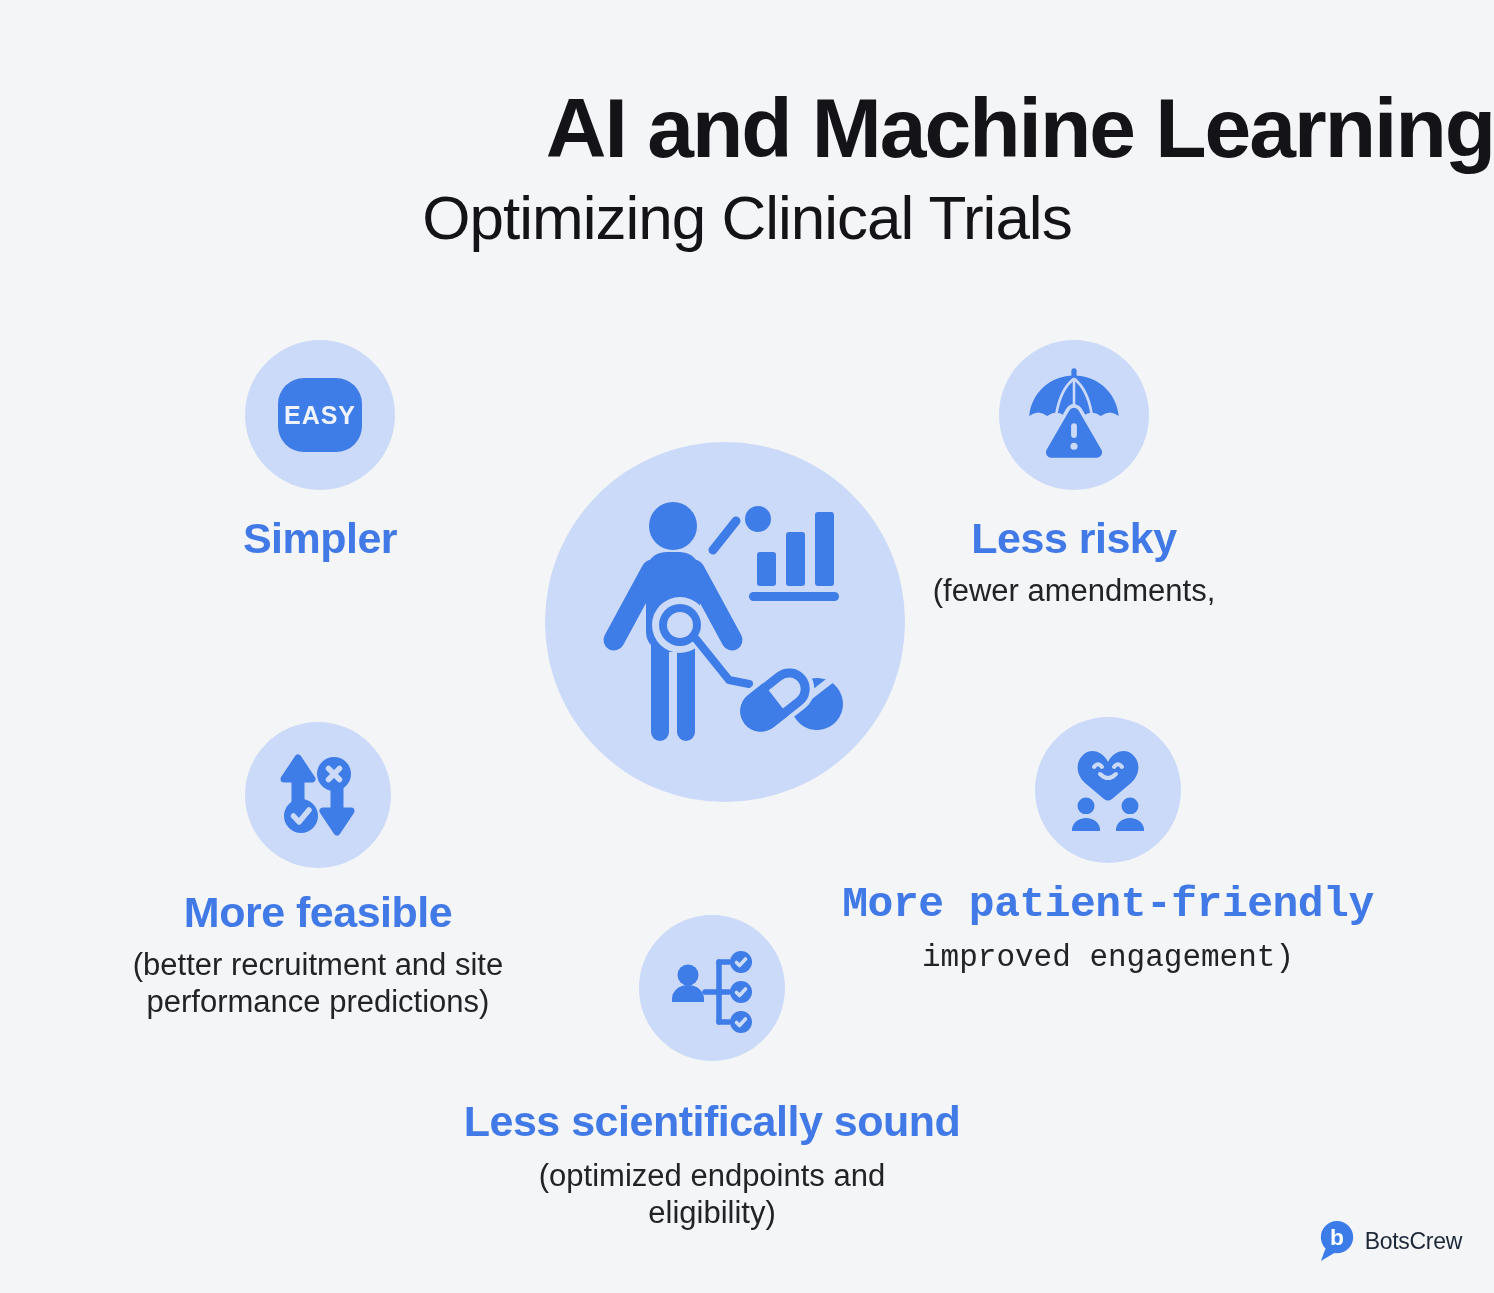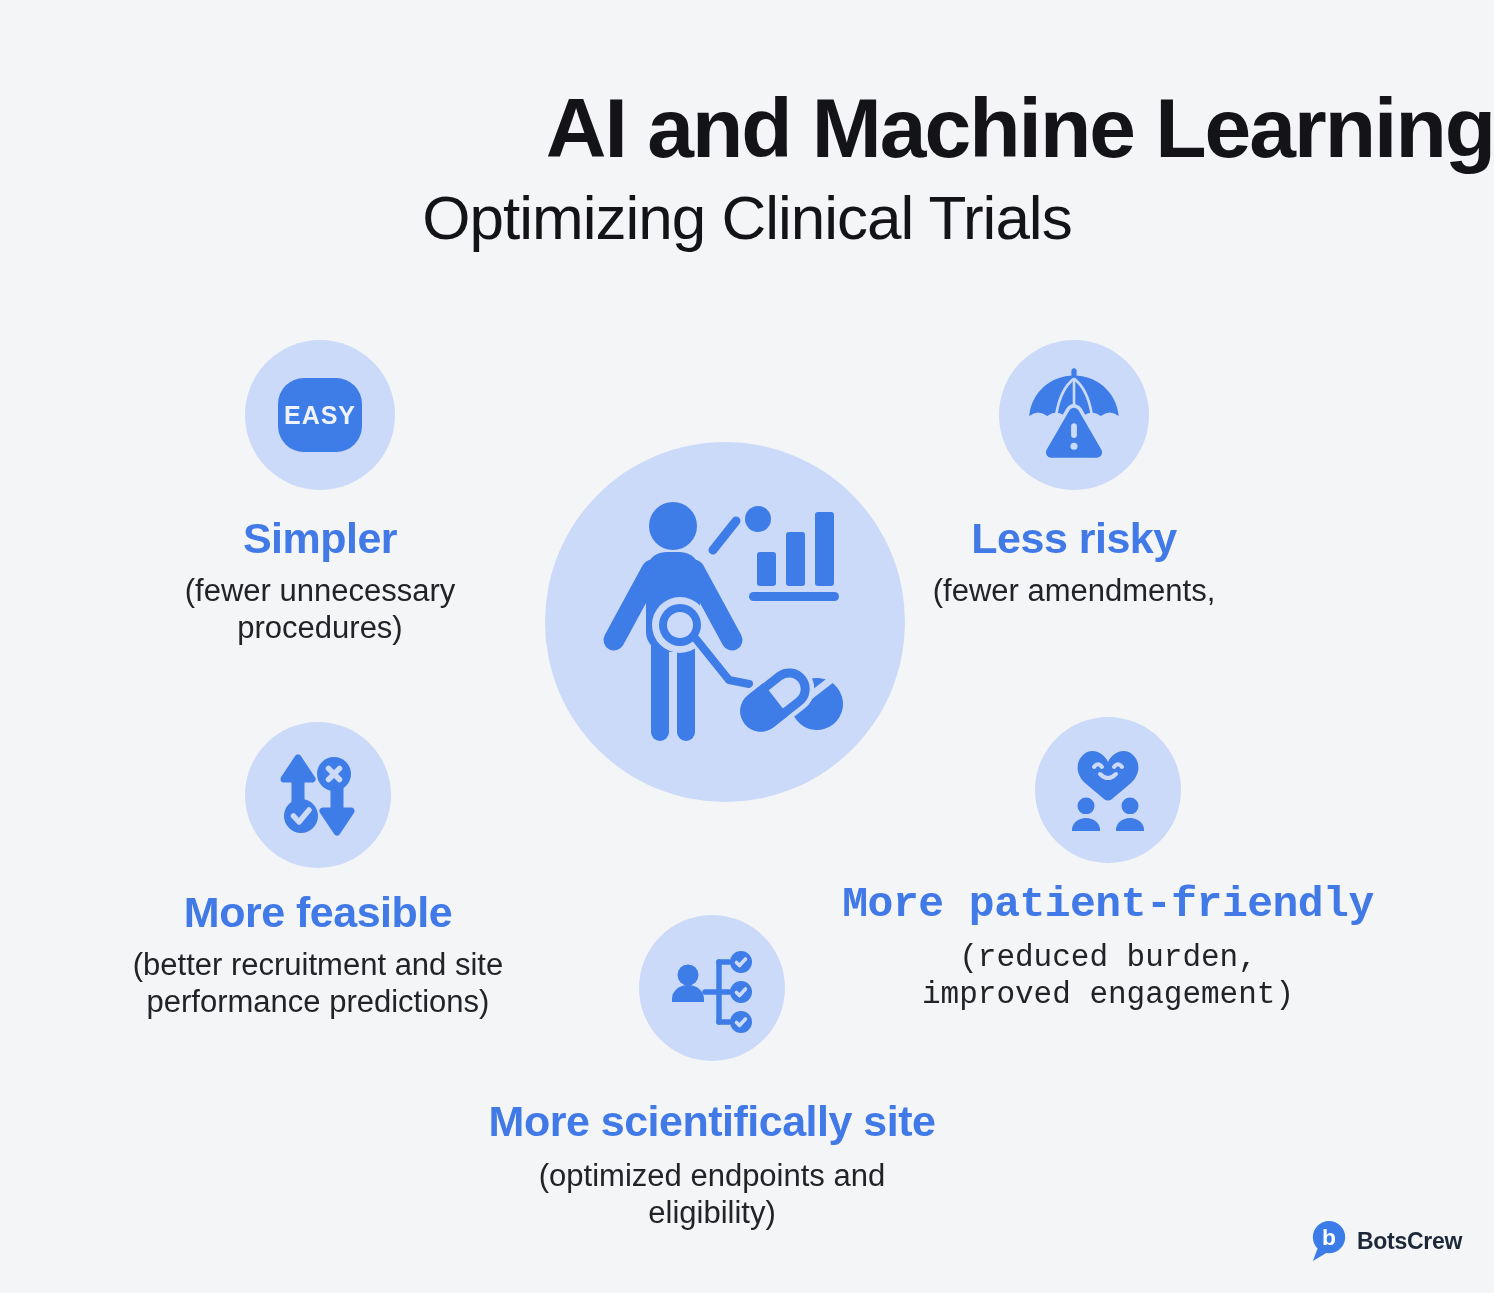--- a/index.html
+++ b/index.html
@@ -67,21 +67,21 @@
   .center-circle{
     position:absolute;left:545px;top:442px;
     width:360px;height:360px;border-radius:50%;
     background:var(--circle);
   }
   .logo{
     position:absolute;right:32px;top:1220px;
     display:flex;align-items:center;gap:9px;
   }
   .logo .brand{
-    font-size:23px;font-weight:700;color:var(--navy);letter-spacing:-0.3px;
+    font-size:23px;font-weight:400;color:var(--navy);letter-spacing:-0.3px;
   }
   svg{display:block;}
 </style>
 </head>
 <body>
 
 <div class="canvas">
 
   <h1 class="title">AI and Machine Learning</h1>
   <div class="subtitle">Optimizing Clinical Trials</div>
@@ -125,24 +125,20 @@
     </svg>
   </div>
 
   <div class="benefit" style="left:90px;top:340px;width:460px;">
     <div class="icon-circle d150">
       <div class="easy-badge">
         <span>EASY</span>
       </div>
     </div>
     <h2 style="margin-top:24px;">Simpler</h2>
-    <div class="desc">
-      <span>(fewer unnecessary</span>
-      <span>procedures)</span>
-    </div>
   </div>
 
   <div class="benefit" style="left:844px;top:340px;width:460px;">
     <div class="icon-circle d150">
       <svg width="104" height="104" viewBox="0 0 100 100">
         <rect x="47.5" y="5" width="5" height="12" rx="2.5" fill="#3e7ce8"></rect>
         <path d="M7,51 C9,28 28,12 50,12 C72,12 91,28 93,51
                  Q84.4,44 75.8,51 Q67.2,44 58.6,51 Q50,44 41.4,51
                  Q32.8,44 24.2,51 Q15.6,44 7,51 Z" fill="#3e7ce8"></path>
         <path d="M50,15 Q37,25 33,49" fill="none" stroke="#cbdaf8" stroke-width="2.5"></path>
@@ -193,21 +189,20 @@
         <g fill="#3e7ce8" stroke="#cbdaf8" stroke-width="4">
           <circle cx="28" cy="66" r="10.5"></circle>
           <path d="M12,93 L12,90 A16,14 0 0 1 44,90 L44,93 Z"></path>
           <circle cx="72" cy="66" r="10.5"></circle>
           <path d="M56,93 L56,90 A16,14 0 0 1 88,90 L88,93 Z"></path>
         </g>
       </svg>
     </div>
     <h2 style="margin-top:18px;">More patient-friendly</h2>
     <div class="desc">
-      <span>(reduced burden,</span>
       <span>improved engagement)</span>
     </div>
   </div>
 
   <div class="benefit" style="left:482px;top:915px;width:460px;">
     <div class="icon-circle d146">
       <svg width="100" height="100" viewBox="0 0 100 100">
         <g stroke="#3e7ce8" stroke-width="5.5" stroke-linecap="round" fill="none">
           <line x1="43" y1="54" x2="55" y2="54"></line>
           <line x1="57" y1="24" x2="57" y2="84"></line>
@@ -222,21 +217,21 @@
           <circle cx="26" cy="37" r="10.5"></circle>
           <path d="M10,64 L10,61 A16,14 0 0 1 42,61 L42,64 Z"></path>
         </g>
         <g fill="none" stroke="#cbdaf8" stroke-width="3.6" stroke-linecap="round" stroke-linejoin="round">
           <polyline points="74.5,24.5 77.5,27.5 83.5,21"></polyline>
           <polyline points="74.5,54.5 77.5,57.5 83.5,51"></polyline>
           <polyline points="74.5,84.5 77.5,87.5 83.5,81"></polyline>
         </g>
       </svg>
     </div>
-    <h2 style="margin-top:36px;">More scientifically site</h2>
+    <h2 style="margin-top:36px;">Less scientifically sound</h2>
     <div class="desc" style="margin-top:12px;">
       <span>(optimized endpoints and</span>
       <span>eligibility)</span>
     </div>
   </div>
 
   <div class="logo">
     <svg width="38" height="42" viewBox="0 0 40 44">
       <circle cx="20" cy="18" r="17" fill="#3b7ce8"></circle>
       <polygon points="8,30 3,43 18,34" fill="#3b7ce8"></polygon>

